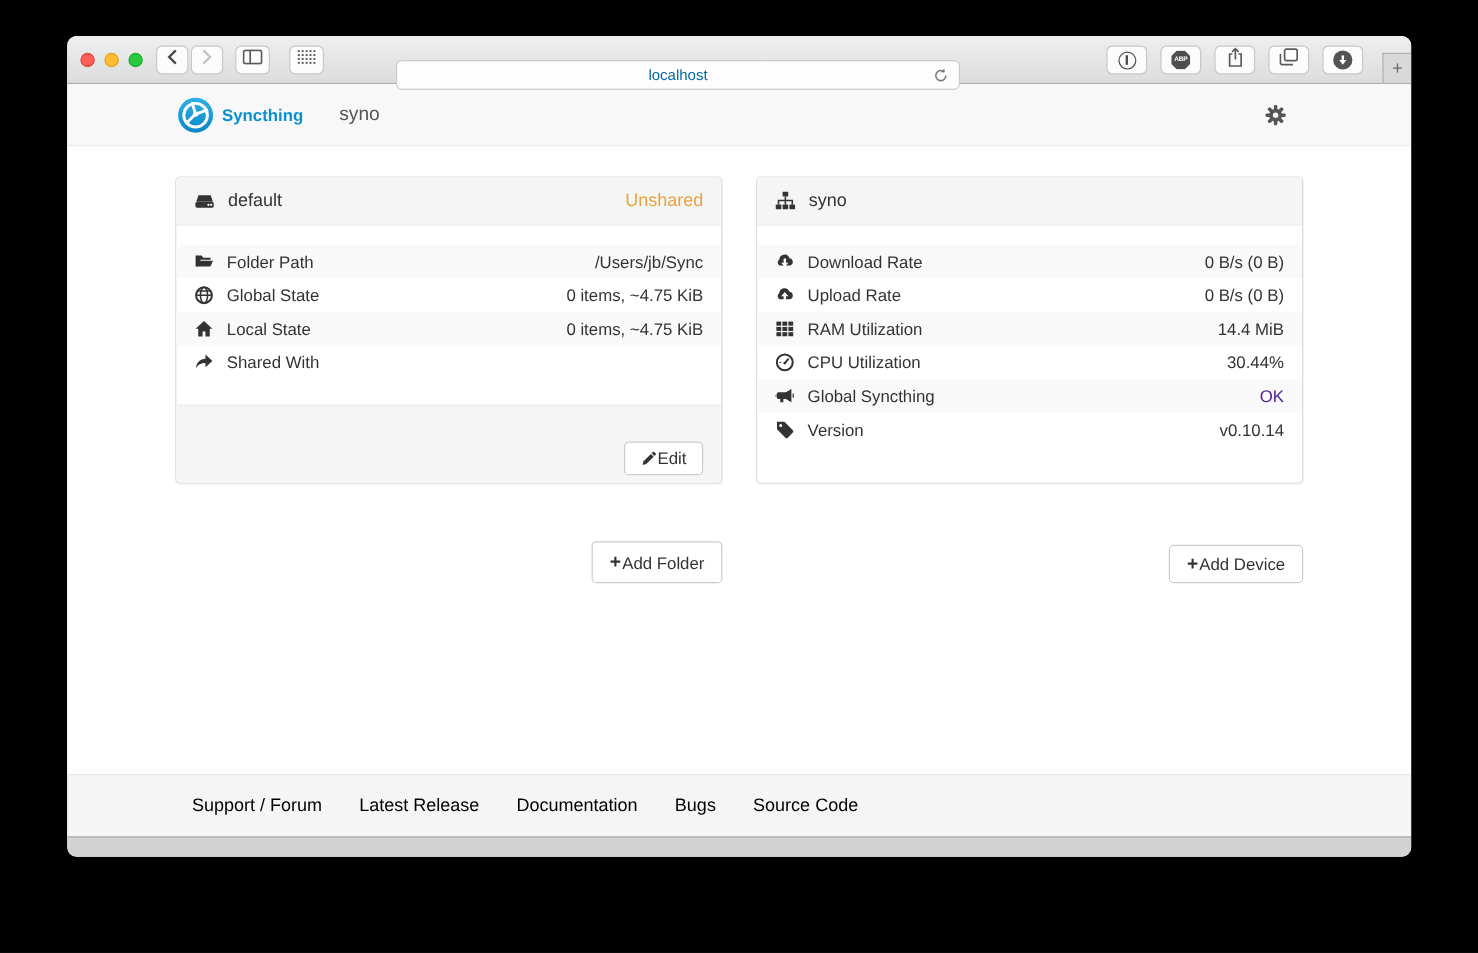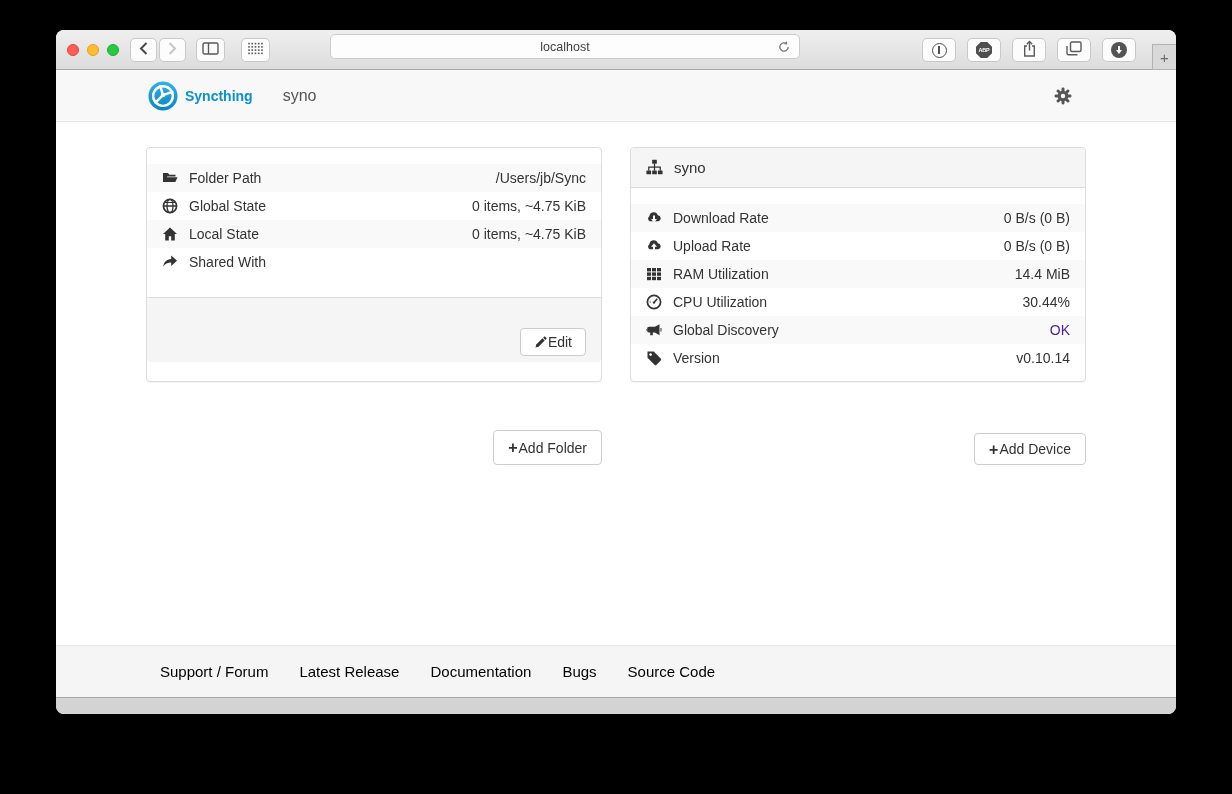--- a/index.html
+++ b/index.html
@@ -21,24 +21,24 @@
   .cbtn { height:24px; background:#fcfcfc; border:1px solid #c8c8c8; border-radius:5px;
           display:flex; align-items:center; justify-content:center; color:#5a5a5a; }
   .cbtn.nav { width:27px; }
   .cbtn.sq  { width:29px; }
   .cbtn.r   { width:34px; }
   .back  { margin-left:11px; }
   .fwd   { margin-left:2px; color:#c2c2c2; }
   .sidebar-btn { margin-left:10px; }
   .grid-btn { margin-left:16px; }
 
-  .urlbar { position:absolute; left:274px; top:4px; width:470px; height:25px;
+  .urlbar { position:absolute; left:274px; top:20px; width:470px; height:25px;
             background:#fdfdfd; border:1px solid #ccc; border-radius:5px;
             display:flex; align-items:center; justify-content:center;
-            font-size:12.5px; color:#404040; }
+            font-size:12.5px; color:#0369a1; }
   .reload { position:absolute; right:8px; top:4px; color:#7a7a7a; }
 
   .rbtns { position:absolute; left:866px; top:8px; display:flex; gap:11px; }
 
   .onep-glyph { width:15px; height:15px; border:1.5px solid #4e4e4e; border-radius:50%;
                 position:relative; }
   .onep-glyph:before { content:""; position:absolute; left:5px; top:2.5px; width:2.5px; height:7.5px;
                 background:#4e4e4e; }
   .abp-glyph { width:16px; height:16px; background:#4e4e4e; color:#fff; font-size:5.5px; font-weight:bold;
                display:flex; align-items:center; justify-content:center;
@@ -248,20 +248,34 @@
         <circle cx="8" cy="8" r="2" fill="#f8f8f8"></circle>
       </svg>
     </span>
   </div>
 
   <div class="content">
     <div class="container">
       <div class="panel-row">
 
         <div class="panel">
+          <div class="panel-header">
+            <span class="hicon">
+              <svg width="17" height="17" viewBox="0 0 16 16">
+                  <g fill="#333">
+                    <path d="M3.2 3.5h9.6l1.7 5H1.5z"></path>
+                    <rect x="0.8" y="8.8" width="14.4" height="4.4" rx="1.2"></rect>
+                  </g>
+                  <circle cx="11" cy="11" r="0.9" fill="#fff"></circle>
+                  <circle cx="13.2" cy="11" r="0.9" fill="#fff"></circle>
+                </svg>
+            </span>
+            <span>default</span>
+            <span class="pstatus">Unshared</span>
+          </div>
 
           <div class="ptable">
             <div class="trow striped">
               <span class="ricon">
                 <svg width="16" height="16" viewBox="0 0 16 16">
                     <path d="M1 3h5l1.3 1.8h6.2v1.7H5.2L3.2 12H1z" fill="#333"></path>
                     <path d="M4.3 7.3h11.2L13.4 12H2.5z" fill="#333"></path>
                   </svg>
               </span>
               <span class="lbl">Folder Path</span>
@@ -385,21 +399,21 @@
               <span class="val">30.44%</span>
             </div>
             <div class="trow striped">
               <span class="ricon">
                 <svg width="16" height="16" viewBox="0 0 16 16">
                     <path d="M13.5 2.2v11l-4.6-2.6H6.8v2.6H4.2v-2.6H3a1.8 1.8 0 0 1-1.8-1.8V6.6A1.8 1.8 0 0 1 3 4.8h5.9z" fill="#333"></path>
                     <path d="M14.5 6h1v3.4h-1z" fill="#333"></path>
                     <path d="M0.2 7h0.6v1.6H0.2z" fill="#333"></path>
                   </svg>
               </span>
-              <span class="lbl">Global Discovery</span>
+              <span class="lbl">Global Syncthing</span>
               <span class="val ok">OK</span>
             </div>
             <div class="trow">
               <span class="ricon">
                 <svg width="16" height="16" viewBox="0 0 16 16">
                     <path d="M1.5 1.5h6.2l7 7a1.4 1.4 0 0 1 0 2L10.5 14.7a1.4 1.4 0 0 1-2 0l-7-7z" fill="#333"></path>
                     <circle cx="4.6" cy="4.6" r="1.3" fill="#fff"></circle>
                   </svg>
               </span>
               <span class="lbl">Version</span>

